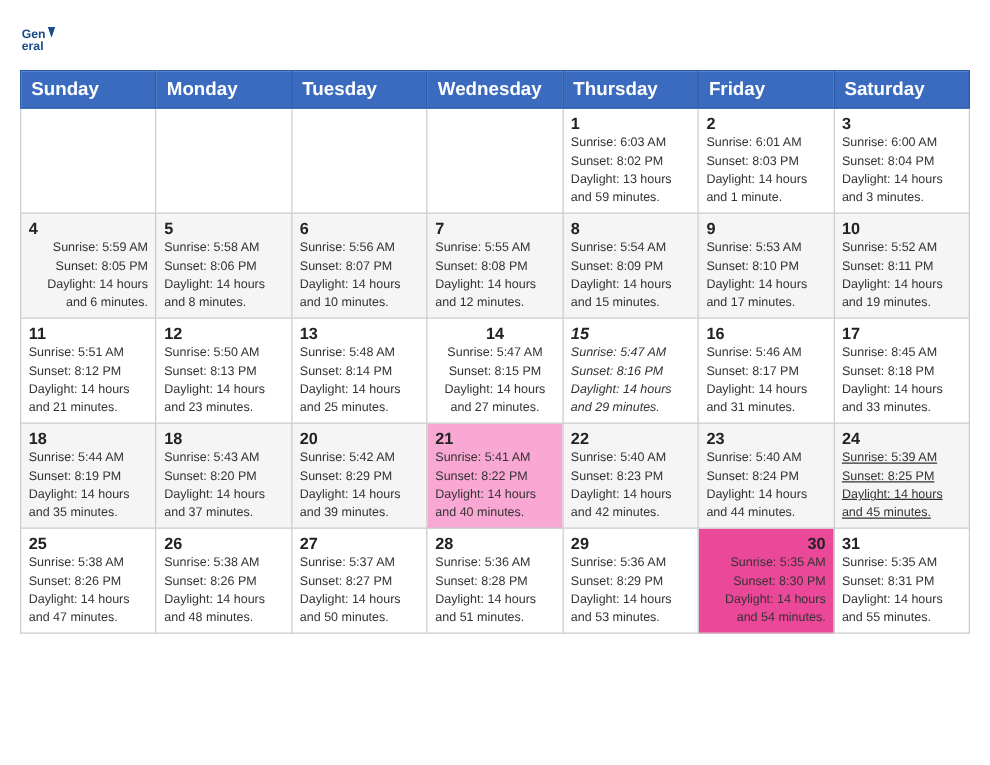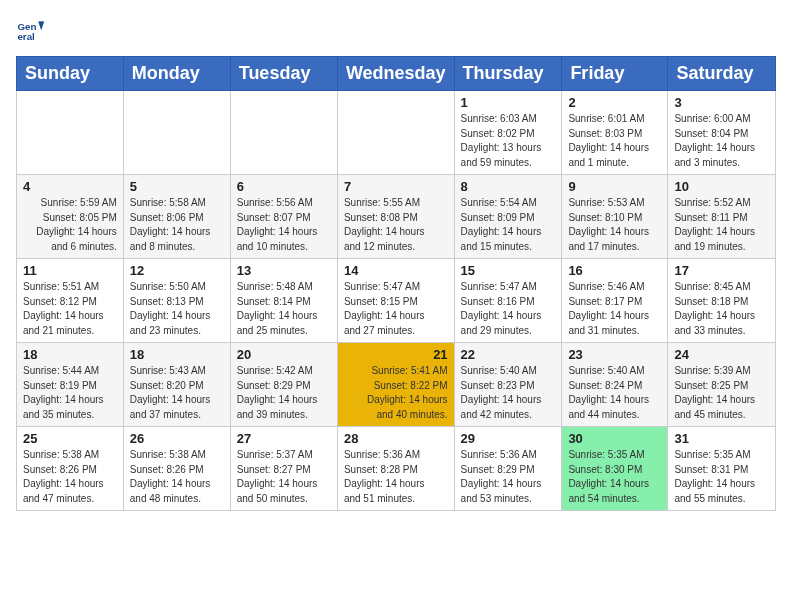--- a/index.html
+++ b/index.html
@@ -47,21 +47,21 @@
       color: #333;
     }
     .calendar {
       width: 100%;
       border-collapse: collapse;
       border: 1px solid #ccc;
     }
     .calendar th {
       background: #3a6bbf;
       color: #fff;
-      font-size: 18px;
+      font-size: 15px;
       font-weight: bold;
       padding: 6px 8px;
       text-align: left;
       border: 1px solid #2a5aaa;
     }
     .calendar td {
       vertical-align: top;
       border: 1px solid #ccc;
       padding: 4px 6px;
       width: calc(100% / 7);
@@ -220,28 +220,28 @@
 Daylight: 14 hours
 and 23 minutes.</div>
         </td>
         <td style="background: rgb(255, 255, 255);">
           <span class="day-num">13</span>
           <div class="day-info" style="white-space: pre-line;">Sunrise: 5:48 AM
 Sunset: 8:14 PM
 Daylight: 14 hours
 and 25 minutes.</div>
         </td>
-        <td style="background: rgb(255, 255, 255);">
+        <td style="background: rgb(255, 255, 255); text-align: center;">
           <span class="day-num">14</span>
           <div class="day-info" style="white-space: pre-line;">Sunrise: 5:47 AM
 Sunset: 8:15 PM
 Daylight: 14 hours
 and 27 minutes.</div>
         </td>
-        <td style="background: rgb(255, 255, 255);">
+        <td style="background: rgb(255, 255, 255); font-style: italic;">
           <span class="day-num">15</span>
           <div class="day-info" style="white-space: pre-line;">Sunrise: 5:47 AM
 Sunset: 8:16 PM
 Daylight: 14 hours
 and 29 minutes.</div>
         </td>
         <td style="background: rgb(255, 255, 255);">
           <span class="day-num">16</span>
           <div class="day-info" style="white-space: pre-line;">Sunrise: 5:46 AM
 Sunset: 8:17 PM
@@ -271,21 +271,21 @@
 Daylight: 14 hours
 and 37 minutes.</div>
         </td>
         <td style="background: rgb(245, 245, 245);">
           <span class="day-num">20</span>
           <div class="day-info" style="white-space: pre-line;">Sunrise: 5:42 AM
 Sunset: 8:29 PM
 Daylight: 14 hours
 and 39 minutes.</div>
         </td>
-        <td style="background: #eab308; text-align: right;">
+        <td style="background: #f9a8d4;">
           <span class="day-num">21</span>
           <div class="day-info" style="white-space: pre-line;">Sunrise: 5:41 AM
 Sunset: 8:22 PM
 Daylight: 14 hours
 and 40 minutes.</div>
         </td>
         <td style="background: rgb(245, 245, 245);">
           <span class="day-num">22</span>
           <div class="day-info" style="white-space: pre-line;">Sunrise: 5:40 AM
 Sunset: 8:23 PM
@@ -294,21 +294,21 @@
         </td>
         <td style="background: rgb(245, 245, 245);">
           <span class="day-num">23</span>
           <div class="day-info" style="white-space: pre-line;">Sunrise: 5:40 AM
 Sunset: 8:24 PM
 Daylight: 14 hours
 and 44 minutes.</div>
         </td>
         <td style="background: rgb(245, 245, 245);">
           <span class="day-num">24</span>
-          <div class="day-info" style="white-space: pre-line;">Sunrise: 5:39 AM
+          <div class="day-info" style="white-space: pre-line; text-decoration: underline;">Sunrise: 5:39 AM
 Sunset: 8:25 PM
 Daylight: 14 hours
 and 45 minutes.</div>
         </td>
       </tr>
       <tr style="background: rgb(255, 255, 255);">
         <td style="background: rgb(255, 255, 255);">
           <span class="day-num">25</span>
           <div class="day-info" style="white-space: pre-line;">Sunrise: 5:38 AM
 Sunset: 8:26 PM
@@ -336,21 +336,21 @@
 Daylight: 14 hours
 and 51 minutes.</div>
         </td>
         <td style="background: rgb(255, 255, 255);">
           <span class="day-num">29</span>
           <div class="day-info" style="white-space: pre-line;">Sunrise: 5:36 AM
 Sunset: 8:29 PM
 Daylight: 14 hours
 and 53 minutes.</div>
         </td>
-        <td style="background: #86efac;">
+        <td style="background: #ec4899; text-align: right;">
           <span class="day-num">30</span>
           <div class="day-info" style="white-space: pre-line;">Sunrise: 5:35 AM
 Sunset: 8:30 PM
 Daylight: 14 hours
 and 54 minutes.</div>
         </td>
         <td style="background: rgb(255, 255, 255);">
           <span class="day-num">31</span>
           <div class="day-info" style="white-space: pre-line;">Sunrise: 5:35 AM
 Sunset: 8:31 PM

